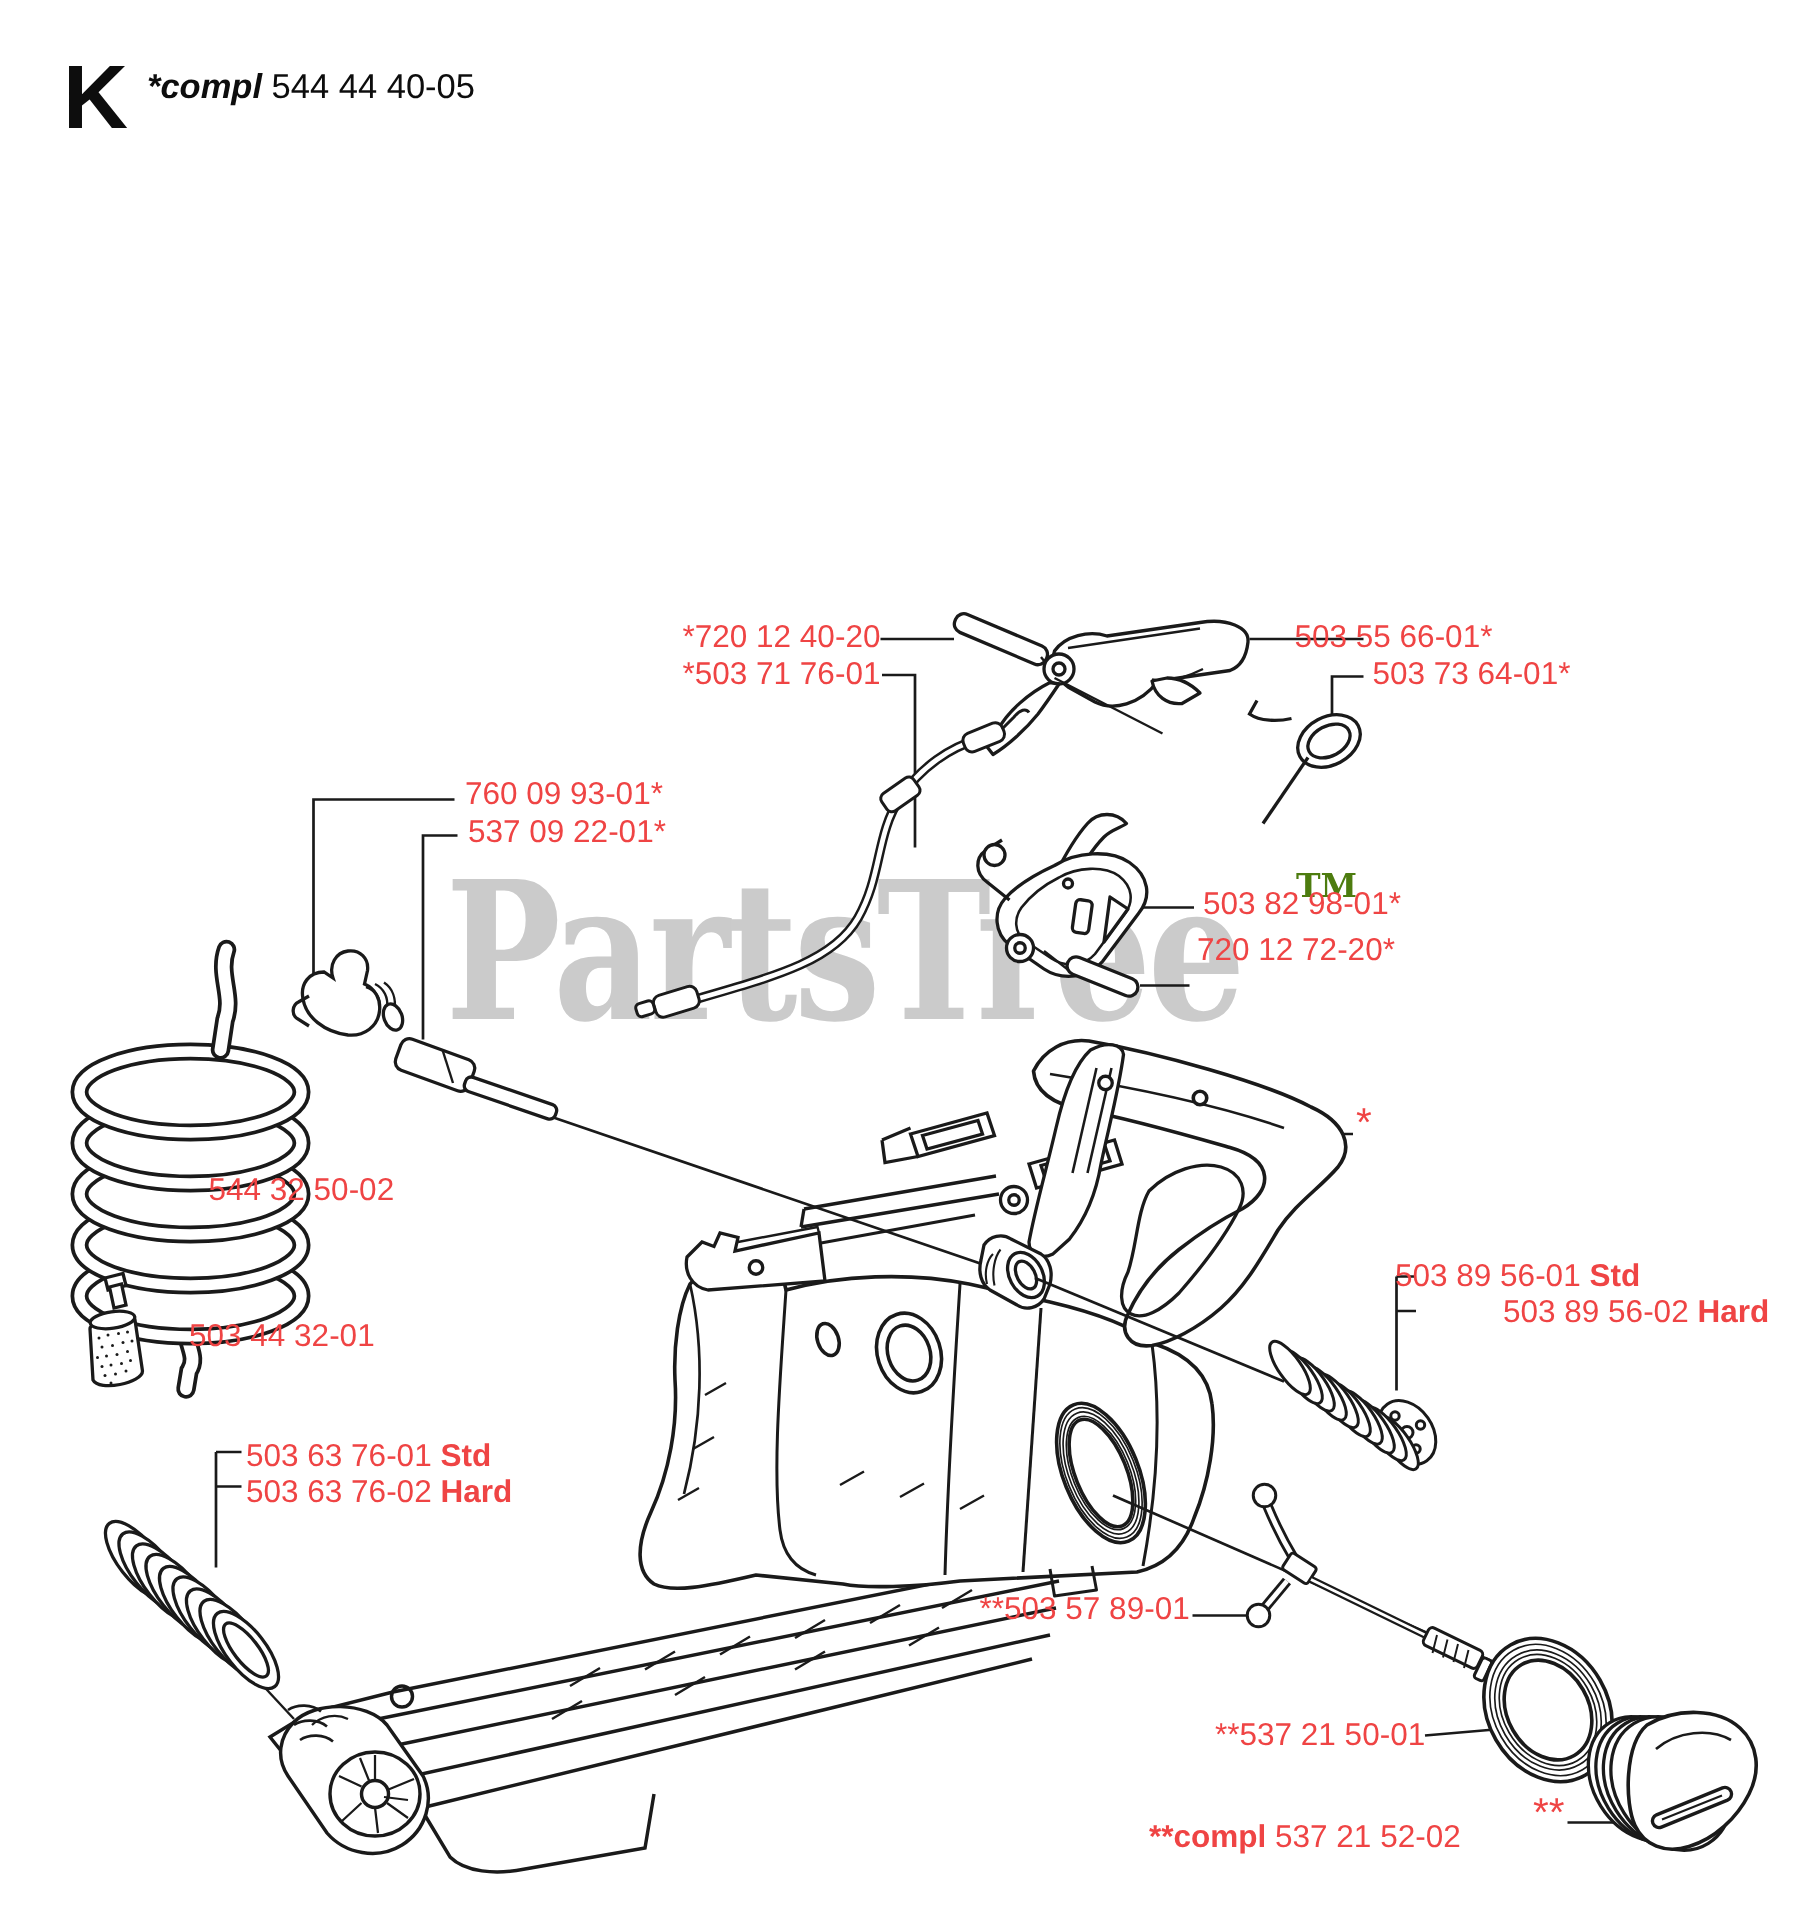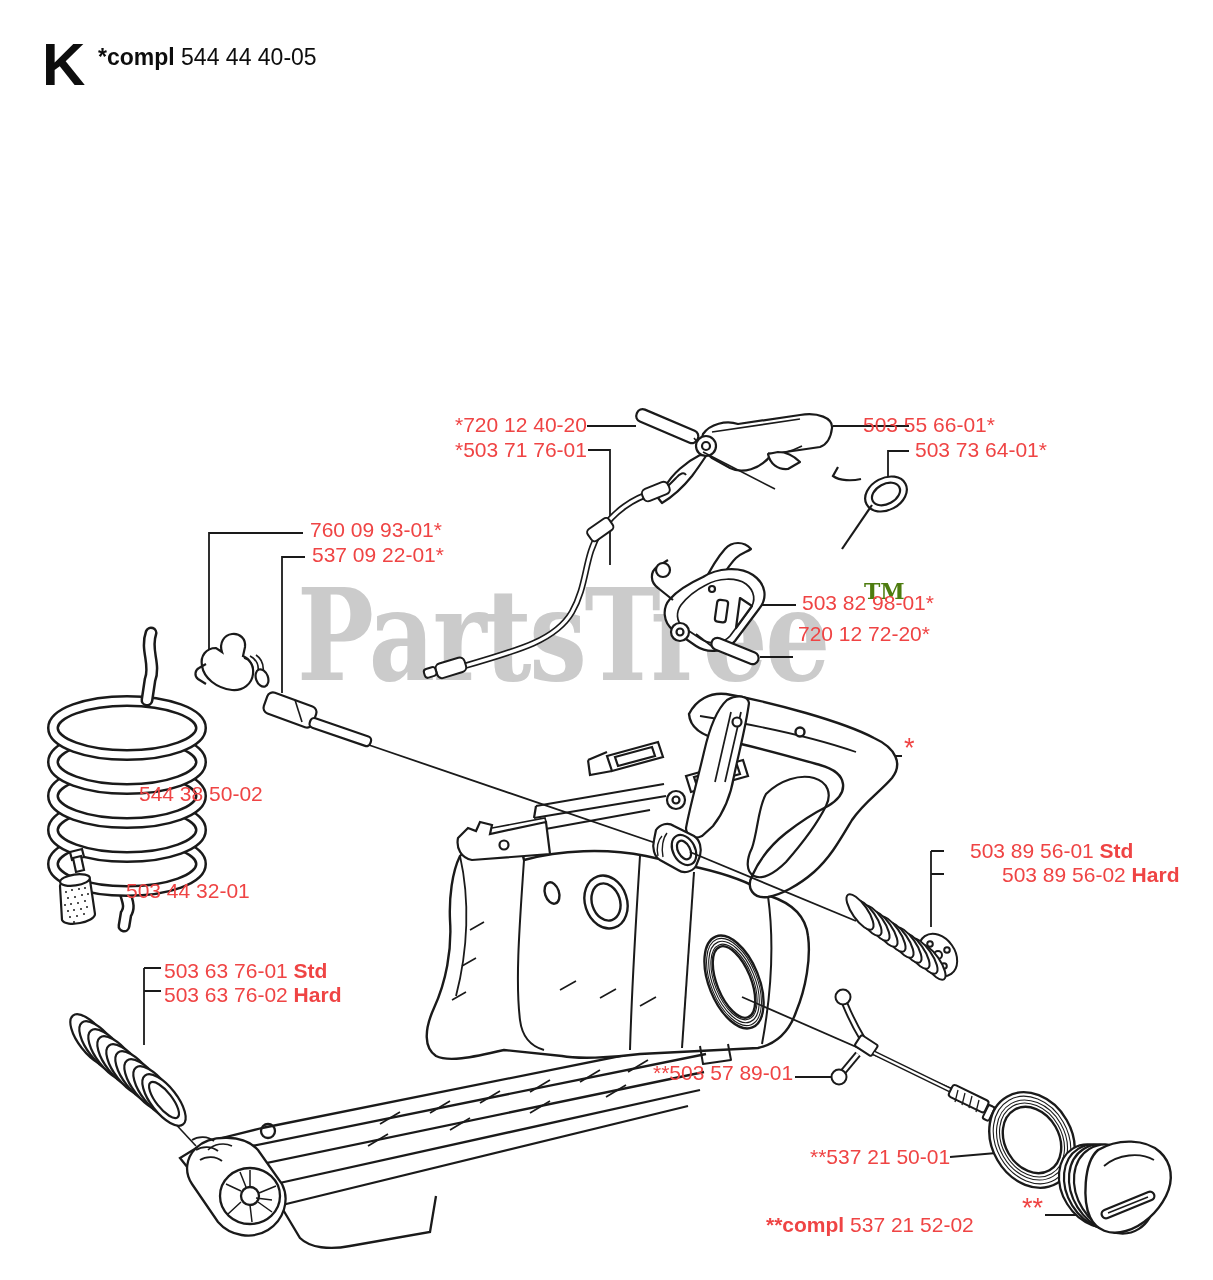--- a/index.html
+++ b/index.html
@@ -3,21 +3,21 @@
 <meta charset="utf-8">
 <style>
   html,body{margin:0;padding:0;background:#fff;}
   .page{position:relative;width:1213px;height:1280px;background:#fff;overflow:hidden;
         font-family:"Liberation Sans",sans-serif;color:#0d0d0d;}
   .plabel{position:absolute;font-size:21px;line-height:24px;white-space:pre;color:#ef4444;z-index:3;}
   .plabel .b{font-weight:700;}
   .star{font-size:27px;font-weight:400;}
   .klabel{position:absolute;left:42px;top:30px;font-size:60px;font-weight:700;z-index:3;}
   .title{position:absolute;left:98px;top:44px;font-size:23px;z-index:3;white-space:pre;}
-  .title .b{font-weight:700;}
+  .title .b{font-weight:700;font-style:italic;}
   .wmark{position:absolute;left:297px;top:560px;font-family:"DejaVu Serif",serif;font-weight:700;
          font-size:128px;letter-spacing:-3px;color:#cbcbcb;z-index:1;
          transform:scaleX(0.8);transform-origin:left top;white-space:nowrap;}
   .wmark-tm{position:absolute;left:864px;top:578px;font-family:"DejaVu Serif",serif;font-weight:700;
          font-size:22px;color:#4d7c0f;z-index:1;}
   svg.diagram{position:absolute;left:0;top:0;z-index:2;}
 </style>
 </head>
 <body>
 
@@ -333,24 +333,24 @@
   </svg>
 
   <div class="plabel" style="left:455px;top:413px"><span class="b"></span><span>*720 12 40-20</span><span class="b"></span></div>
   <div class="plabel" style="left:455px;top:438px"><span class="b"></span><span>*503 71 76-01</span><span class="b"></span></div>
   <div class="plabel" style="left:863px;top:413px"><span class="b"></span><span>503 55 66-01*</span><span class="b"></span></div>
   <div class="plabel" style="left:915px;top:438px"><span class="b"></span><span>503 73 64-01*</span><span class="b"></span></div>
   <div class="plabel" style="left:310px;top:518px"><span class="b"></span><span>760 09 93-01*</span><span class="b"></span></div>
   <div class="plabel" style="left:312px;top:543px"><span class="b"></span><span>537 09 22-01*</span><span class="b"></span></div>
   <div class="plabel" style="left:802px;top:591px"><span class="b"></span><span>503 82 98-01*</span><span class="b"></span></div>
   <div class="plabel" style="left:798px;top:622px"><span class="b"></span><span>720 12 72-20*</span><span class="b"></span></div>
-  <div class="plabel" style="left:139px;top:782px"><span class="b"></span><span>544 38 50-02</span><span class="b"></span></div>
+  <div class="plabel" style="left:139px;top:782px"><span class="b"></span><span>544 32 50-02</span><span class="b"></span></div>
   <div class="plabel" style="left:126px;top:879px"><span class="b"></span><span>503 44 32-01</span><span class="b"></span></div>
   <div class="plabel star" style="left:904px;top:736px"><span class="b"></span><span>*</span><span class="b"></span></div>
-  <div class="plabel" style="left:970px;top:839px"><span class="b"></span><span>503 89 56-01 </span><span class="b">Std</span></div>
+  <div class="plabel" style="left:930px;top:839px"><span class="b"></span><span>503 89 56-01 </span><span class="b">Std</span></div>
   <div class="plabel" style="left:1002px;top:863px"><span class="b"></span><span>503 89 56-02 </span><span class="b">Hard</span></div>
   <div class="plabel" style="left:164px;top:959px"><span class="b"></span><span>503 63 76-01 </span><span class="b">Std</span></div>
   <div class="plabel" style="left:164px;top:983px"><span class="b"></span><span>503 63 76-02 </span><span class="b">Hard</span></div>
   <div class="plabel" style="left:653px;top:1061px"><span class="b"></span><span>**503 57 89-01</span><span class="b"></span></div>
   <div class="plabel" style="left:810px;top:1145px"><span class="b"></span><span>**537 21 50-01</span><span class="b"></span></div>
   <div class="plabel star" style="left:1022px;top:1196px"><span class="b"></span><span>**</span><span class="b"></span></div>
   <div class="plabel" style="left:766px;top:1213px"><span class="b">**compl</span><span> 537 21 52-02</span><span class="b"></span></div>
 
 </div>
 

